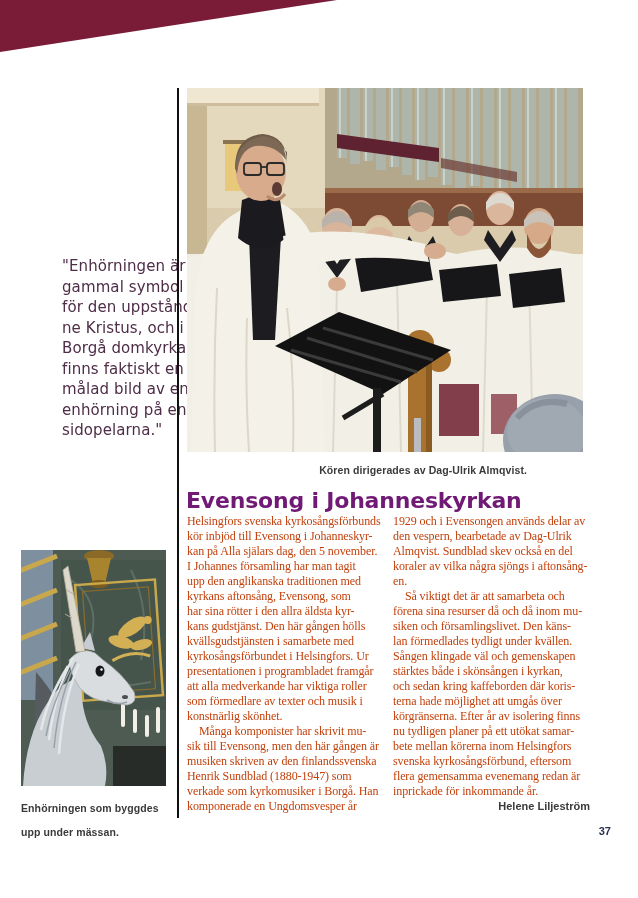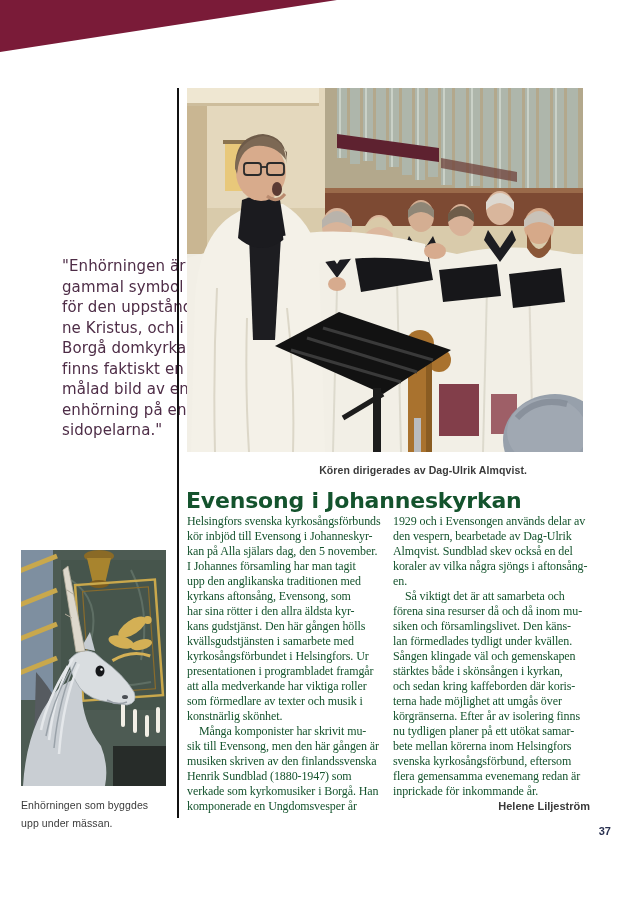--- a/index.html
+++ b/index.html
@@ -30,44 +30,44 @@
   .main-figure { position:absolute; left:187px; top:88px; width:396px; height:364px; }
   .main-figure svg { display:block; }
   .photo-caption {
     position:absolute; left:187px; top:453px; width:340px;
     font-family:"Liberation Sans", sans-serif;
     font-size:10.5px; font-weight:700; color:#3a3a3a; letter-spacing:0.1px;text-align:right;
   }
   .headline {
     position:absolute; left:186px; top:473px; width:420px;
     font-family:"DejaVu Sans", sans-serif;
-    font-size:22px; font-weight:bold; color:#14532d; letter-spacing:-0.2px;
+    font-size:22px; font-weight:bold; color:#701a75; letter-spacing:-0.2px;
   }
   
   .body-col {
     position:absolute; top:514px; width:202px;
     font-family:"Liberation Serif", serif;
-    font-size:12px; line-height:15px; color:#14532d;
+    font-size:12px; line-height:15px; color:#c2410c;
     white-space:pre-line; letter-spacing:-0.1px;
   }
   .col-left  { left:187px; }
   .col-right { left:393px; width:200px; }
   .byline {
     position:absolute; left:393px; top:800px; width:197px;
     text-align:right;
     font-family:"Liberation Sans", sans-serif;
     font-size:11px; font-weight:700; color:#3a3a3a;
   }
   
   .side-figure { position:absolute; left:21px; top:550px; width:145px; height:236px; }
   .side-caption {
     position:absolute; left:21px; top:788px; width:160px;
     font-family:"Liberation Sans", sans-serif;
-    font-size:10.5px; font-weight:400; color:#3a3a3a;
-    line-height:18px; white-space:pre-line; letter-spacing:0.1px;margin-top:8px;
+    font-size:10.5px; font-weight:700; color:#3a3a3a;
+    line-height:24px; white-space:pre-line; letter-spacing:0.1px;margin-top:8px;
   }
   .page-number {
     position:absolute; right:27px; top:825px;
     font-family:Liberation Sans, sans-serif;
     font-size:11px; font-weight:700; color:#2a3150;
   }
 </style>
 </head>
 <body>
 

